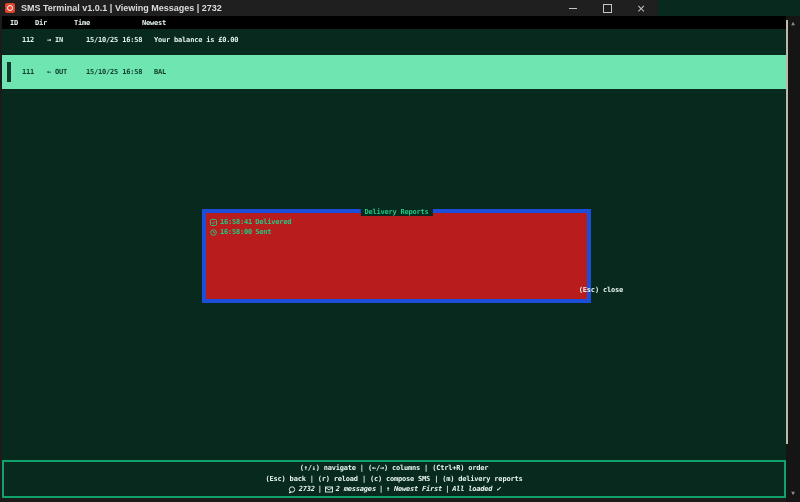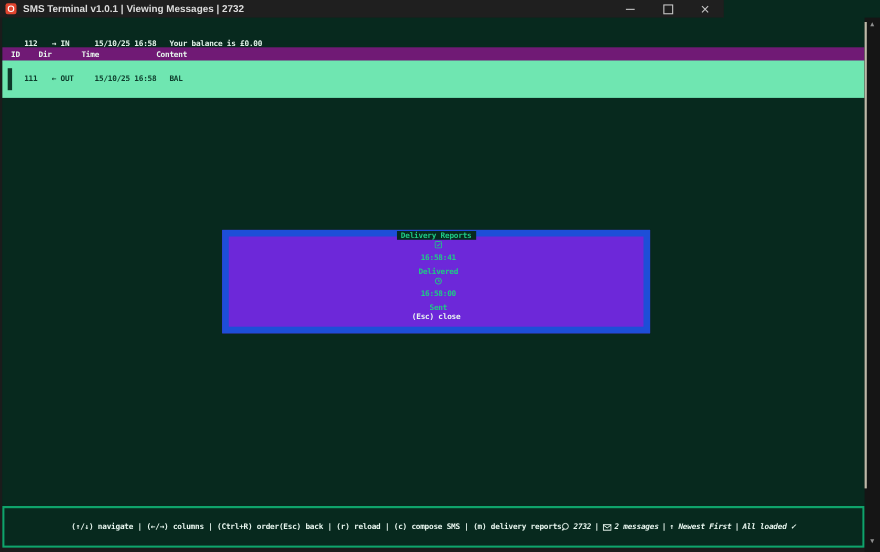--- a/index.html
+++ b/index.html
@@ -25,42 +25,42 @@
   
   .left-edge{position:absolute;left:0;top:16px;width:2px;height:486px;background:#1b1b1b;z-index:20;}
   .bottom-edge{position:absolute;left:0;top:498px;width:800px;height:4px;background:#1b1b1b;z-index:19;}
   .scrollbar{position:absolute;right:0;top:16px;width:14px;height:486px;background:#151515;z-index:25;}
   .scroll-arrow{position:absolute;left:0;width:14px;text-align:center;color:#8f8f8f;font-size:6px;line-height:8px;}
   .scroll-arrow.up{top:3px;}
   .scroll-arrow.down{top:473px;}
   .scroll-thumb{position:absolute;left:0;top:4px;width:2px;height:424px;background:#bdb8a8;}
   
   .mono{font-size:7px;font-weight:bold;letter-spacing:-0.2px;}
-  .table-header{position:absolute;left:2px;top:16px;width:784px;height:13px;background:#701a75;
+  .table-header{position:absolute;left:2px;top:16px;width:784px;height:13px;background:#000000;
     display:grid;grid-template-columns:25px 39px 68px 1fr;align-items:center;
-    padding-left:8px;box-sizing:border-box;color:#e8f7ee;margin-top:27px;}
+    padding-left:8px;box-sizing:border-box;color:#e8f7ee;}
   .msg-row{position:absolute;left:2px;width:784px;
     display:grid;grid-template-columns:25px 39px 68px 1fr;align-items:center;
     padding-left:20px;box-sizing:border-box;}
   .row-in{top:29px;height:22px;color:#e3f4ea;}
   .row-out{top:55px;height:34px;background:#6fe6b1;color:#0d3b2b;}
   .cursor-bar{position:absolute;left:5px;top:7px;width:4px;height:20px;background:#0e3a2a;}
   
   .modal{position:absolute;left:202px;top:209px;width:389px;height:94px;box-sizing:border-box;
-    border:6px solid #1d4ed8;background:#6d28d9;z-index:10;}
+    border:4px solid #1d4ed8;background:#b91c1c;z-index:10;}
   .modal-title{position:absolute;top:-5px;left:50%;transform:translateX(-50%);
     background:#07291e;padding:0 4px;color:#1fcb85;white-space:nowrap;}
   .report-list{padding:4px 0 0 4px;}
-  .report-item{display:flex;align-items:center;gap:3px;color:#1fcb85;line-height:10px;flex-direction:column;}
-  .modal-close-hint{position:absolute;bottom:5px;left:0;width:100%;text-align:center;color:#e9f7f0;}
+  .report-item{display:flex;align-items:center;gap:3px;color:#1fcb85;line-height:10px;}
+  .modal-close-hint{position:absolute;bottom:5px;left:0;width:100%;text-align:right;color:#e9f7f0;padding-left:36px;}
   .icon-green{color:#1fcb85;display:inline-flex;}
   
   .statusbar{position:absolute;left:2px;top:460px;width:784px;height:38px;box-sizing:border-box;
     border:2px solid #0fa36b;background:#07291e;
-    display:flex;flex-direction:row;align-items:center;justify-content:center;
+    display:flex;flex-direction:column;align-items:center;justify-content:center;
     color:#e9f7f0;z-index:15;}
   .status-line{line-height:10.5px;text-align:center;white-space:nowrap;}
   .status-line.flex{display:flex;align-items:center;gap:3px;font-style:italic;}
   .icon-white{color:#e9f7f0;display:inline-flex;}
 </style>
 </head>
 <body>
 
 <div class="titlebar">
   <span class="app-icon">
@@ -83,21 +83,21 @@
 <div class="scrollbar">
   <span class="scroll-arrow up">▲</span>
   <span class="scroll-thumb"></span>
   <span class="scroll-arrow down">▼</span>
 </div>
 
 <div class="table-header mono">
   <span>ID</span>
   <span>Dir</span>
   <span>Time</span>
-  <span>Content</span>
+  <span>Newest</span>
 </div>
 
 <div class="msg-row row-in mono">
   <span>112</span>
   <span>→ IN</span>
   <span>15/10/25 16:58</span>
   <span>Your balance is £0.00</span>
 </div>
 
 <div class="msg-row row-out mono">

